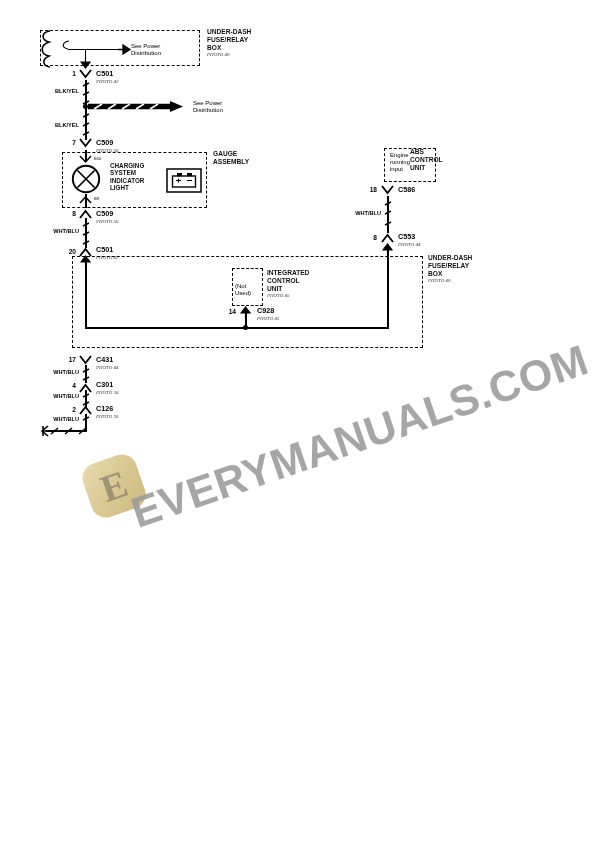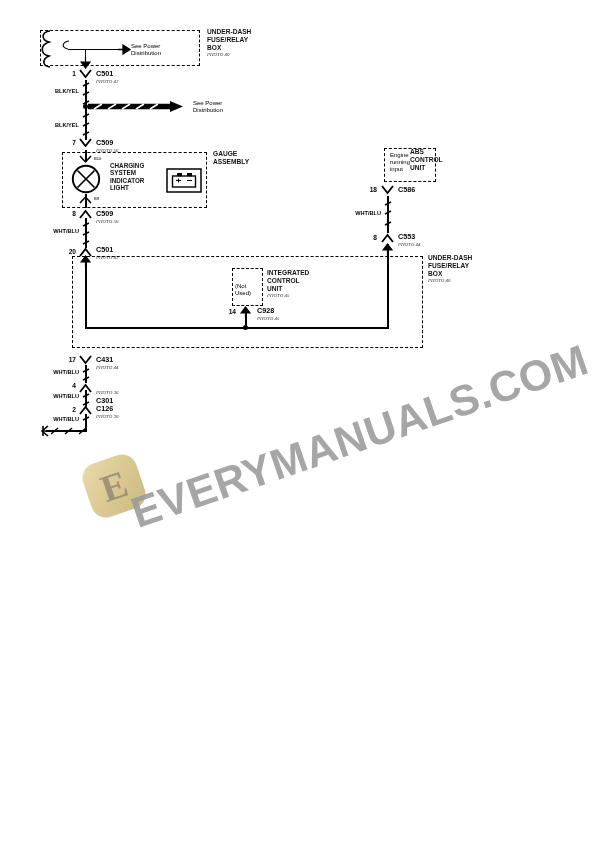--- a/index.html
+++ b/index.html
@@ -363,21 +363,21 @@
   <svg class="abs" style="left:80px; top:367px;" width="12" height="15" viewBox="0 0 12 15">
     <path d="M3 5 L9 2 M3 13 L9 10" stroke="#000" stroke-width="1.5" fill="none"></path>
   </svg>
   <div class="wire-lbl" style="left:32px; top:369px; width:47px;">WHT/BLU</div>
 
   <svg class="abs" style="left:79px; top:380px;" width="13" height="13" viewBox="0 0 13 13">
     <path d="M1 12 L6.5 5 L12 12" fill="none" stroke="#000" stroke-width="1.8"></path>
     <path d="M1 5 L6.5 12 L12 5" fill="none" stroke="#000" stroke-width="0"></path>
   </svg>
   <div class="pin" style="left:62px; top:382px; width:14px;">4</div>
-  <div class="conn-name" style="left:96px; top:397px;">C301</div>
+  <div class="conn-name" style="left:96px; top:381px;">C301</div>
   <div class="photo" style="left:96px; top:390px;">PHOTO 36</div>
 
   <div class="vline" style="left:85px; top:390px; height:17px; width:1.6px;"></div>
   <svg class="abs" style="left:80px; top:392px;" width="12" height="14" viewBox="0 0 12 14">
     <path d="M3 5 L9 2 M3 13 L9 10" stroke="#000" stroke-width="1.5" fill="none"></path>
   </svg>
   <div class="wire-lbl" style="left:32px; top:393px; width:47px;">WHT/BLU</div>
 
   <svg class="abs" style="left:79px; top:404px;" width="13" height="12" viewBox="0 0 13 12">
     <path d="M1 10 L6.5 3 L12 10" fill="none" stroke="#000" stroke-width="1.8"></path>

